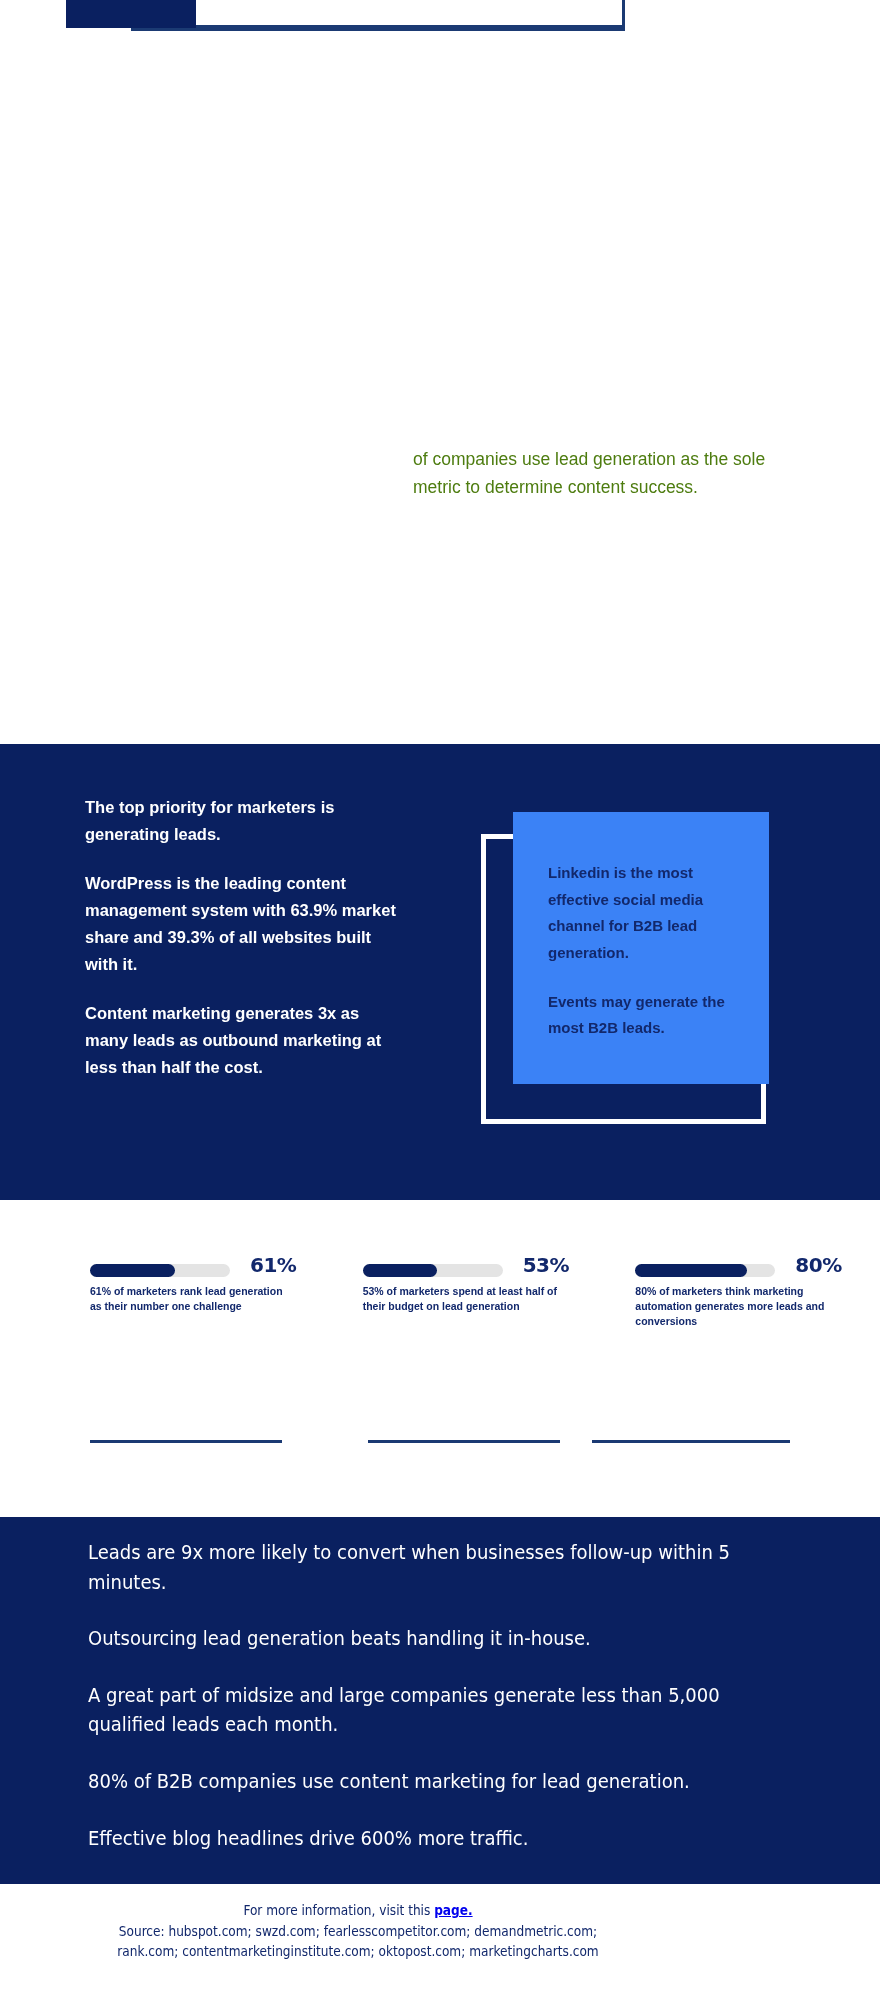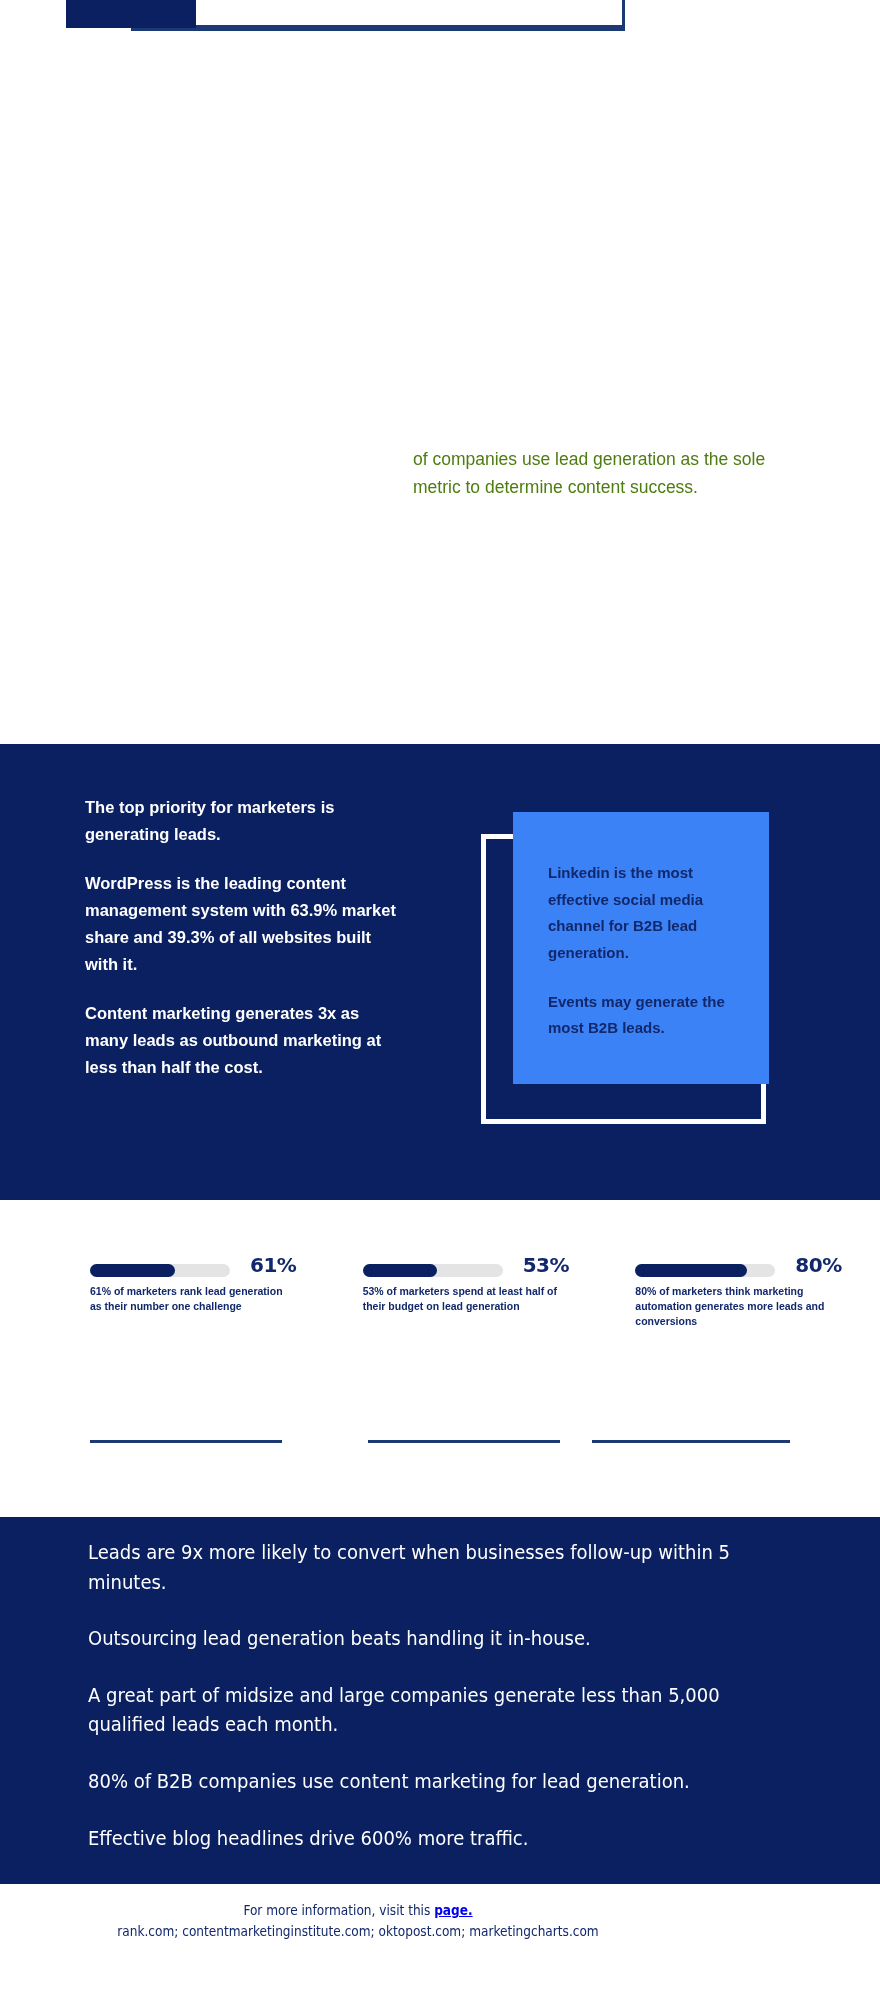--- a/index.html
+++ b/index.html
@@ -281,16 +281,17 @@
     <p>Outsourcing lead generation beats handling it in-house.</p>
     <p>A great part of midsize and large companies generate less than 5,000 qualified leads each month.</p>
     <p>80% of B2B companies use content marketing for lead generation.</p>
     <p>Effective blog headlines drive 600% more traffic.</p>
   </div>
 
   <div class="footer">
     <div>
       <span>For more information, visit this </span><a class="link" href="#">page.</a>
     </div>
+    <div>Source: hubspot.com; swzd.com; fearlesscompetitor.com; demandmetric.com;</div>
     <div>rank.com; contentmarketinginstitute.com; oktopost.com; marketingcharts.com</div>
   </div>
 
 </div>
 
 </body></html>

